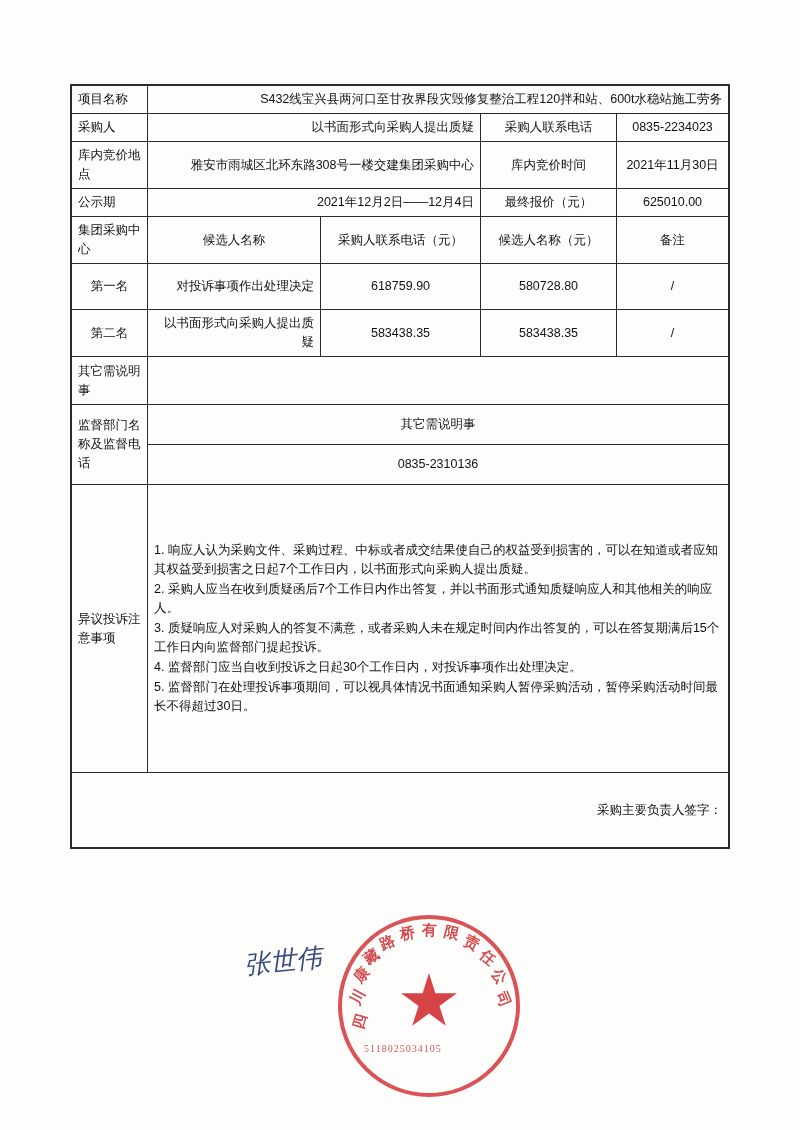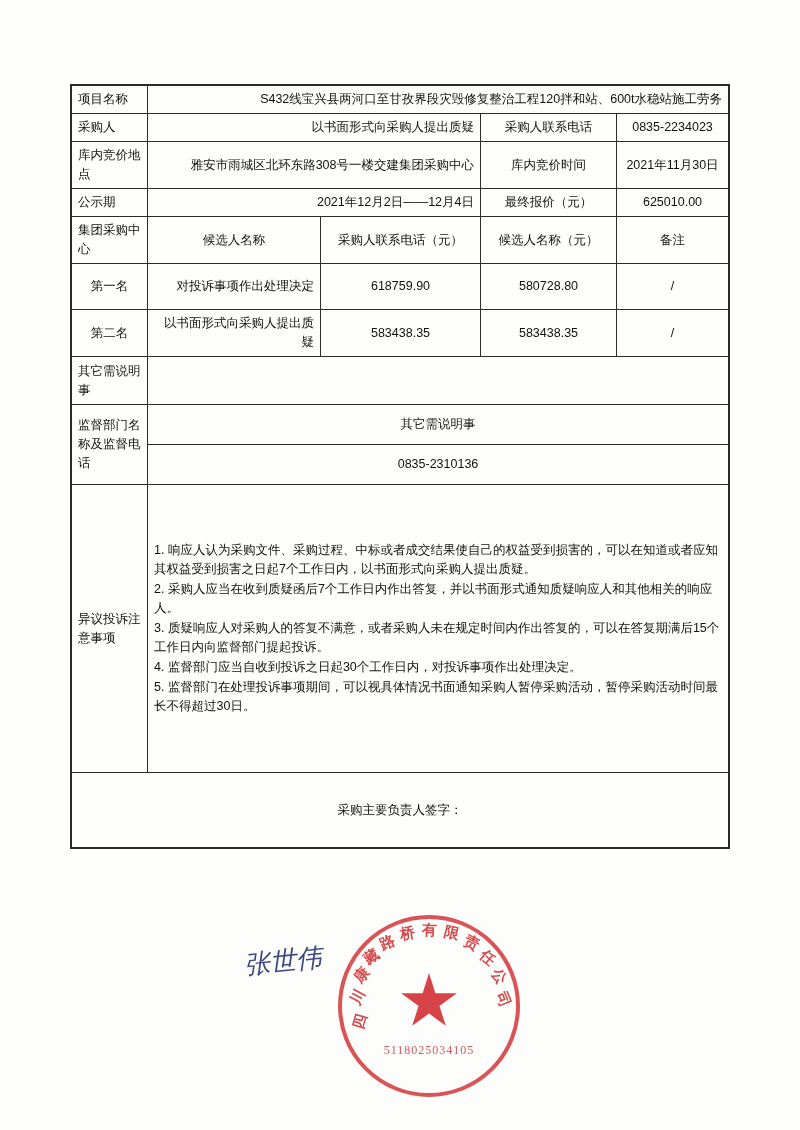--- a/index.html
+++ b/index.html
@@ -64,21 +64,21 @@
     text-align:left;
     font-size:12.5px;
     line-height:21px;
     padding:10px 10px 10px 12px;
   }
   .notice p{margin:0 0 1px 0;}
   .sign-row td{height:66px;}
   .sign-label{
     font-size:13px;
     padding-left:22px;
-    text-align:center;
+    text-align:right;
     margin-top:20px;
   }
   
   .seal{
     position:absolute;
     left:338px;top:915px;
     width:190px;height:190px;
     pointer-events:none;
   }
   .seal-ring{
@@ -105,22 +105,22 @@
   .seal-char{
     position:absolute;
     transform-origin:50% 50%;
     font-weight:bold;
     white-space:nowrap;
   }
   .seal-bottom{
     position:absolute;
     left:26px;top:128px;
     width:130px;
-    text-align:center;
-    font-size:12px;
+    text-align:left;
+    font-size:10px;
     color:rgba(200,30,35,0.75);
     letter-spacing:1px;
     font-family:"Liberation Serif","DejaVu Serif",serif;
   }
   .signature{
     position:absolute;
     left:244px;top:944px;
     font-size:26px;
     color:#1b2a6b;
     font-family:"Liberation Serif","DejaVu Serif",serif;

